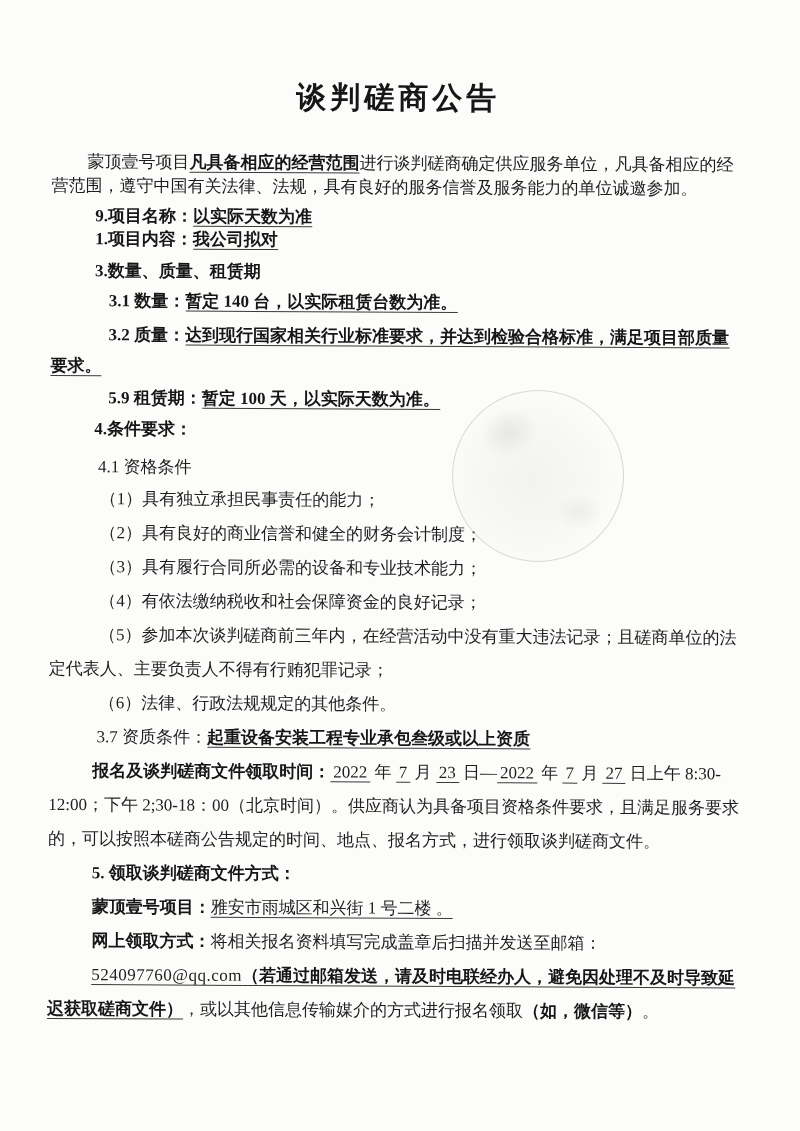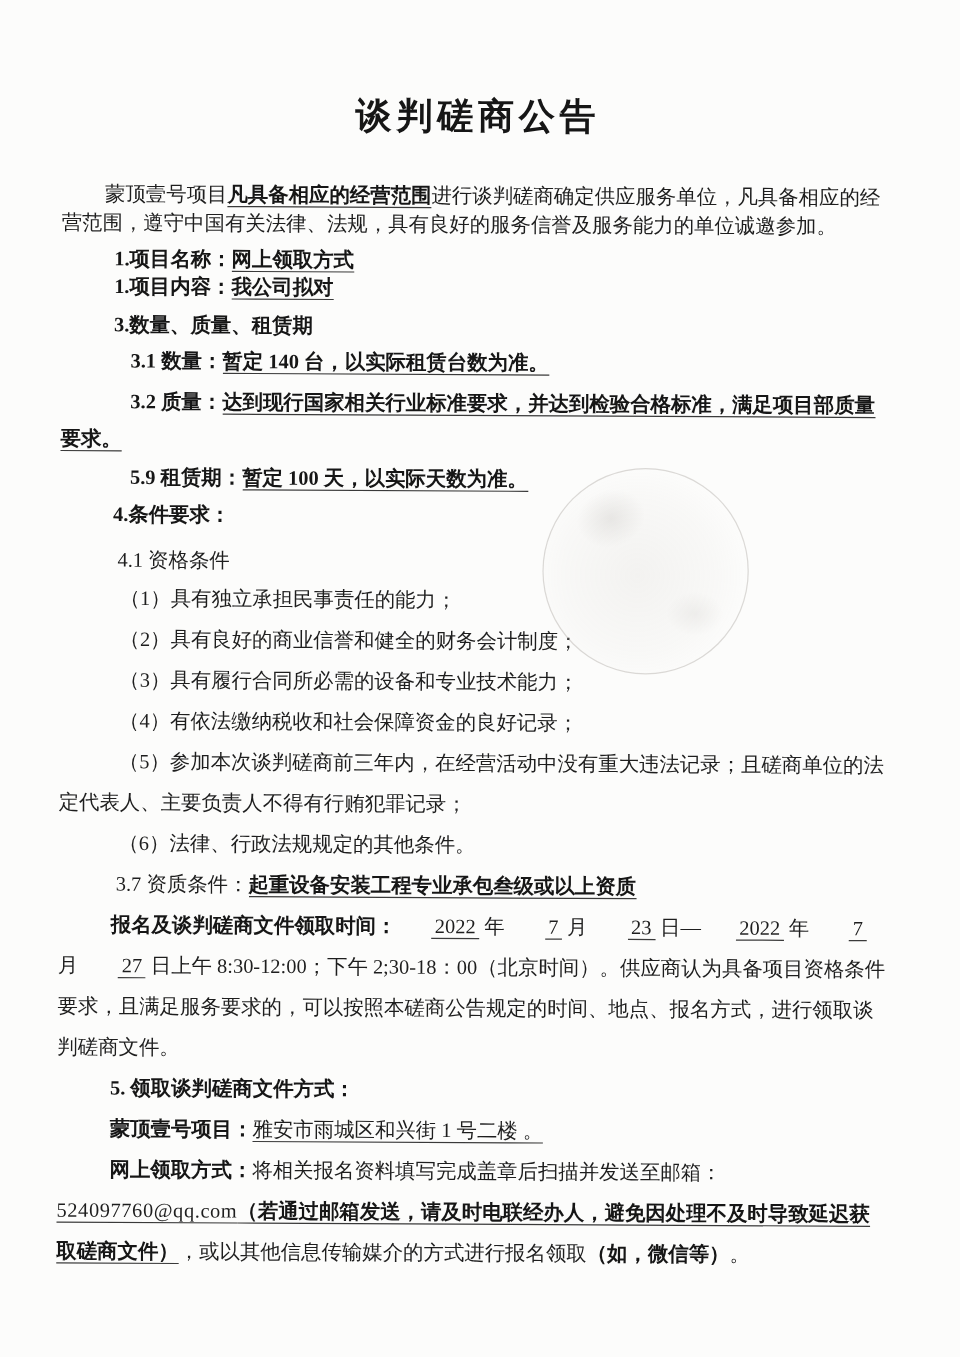--- a/index.html
+++ b/index.html
@@ -37,22 +37,22 @@
   .sub33{margin-top:1px;line-height:31px;text-indent:58px;}
   .it4{line-height:31px;text-indent:44px;}
   .sub41{margin-top:7px;line-height:31px;text-indent:48px;}
   .lower p{line-height:34px;}
   .cond{text-indent:50px;}
   .sub42{text-indent:48px;}
   .para{text-indent:44px;}
   .it5{text-indent:44px;}
   .b{font-weight:bold;color:#161616;}
   .u{border-bottom:1px solid #3a3a3a;}
-  .ub{border-bottom:1px solid #3a3a3a;padding:0 3px;margin-left:29px;}
-  .email{letter-spacing:.5px;}
+  .ub{border-bottom:1px solid #3a3a3a;padding:0 3px;}
+  .email{letter-spacing:.5px;margin-left:44px;}
   
   .stamp{
     position:absolute;
     left:452px;top:390px;
     width:170px;height:170px;
     border-radius:50%;
     border:1px solid rgba(158,152,146,.35);
     background:radial-gradient(circle at 46% 52%,
       rgba(165,158,150,.10),
       rgba(165,158,150,.04) 52%,
@@ -74,21 +74,21 @@
 </head>
 <body>
 
 <div class="doc">
   <div class="tilt">
 
     <h1 class="title">谈判磋商公告</h1>
 
     <p class="intro"><span>蒙顶壹号项目</span><span class="b u">凡具备相应的经营范围</span><span>进行谈判磋商确定供应服务单位，凡具备相应的经营范围，遵守中国有关法律、法规，具有良好的服务信誉及服务能力的单位诚邀参加。</span></p>
 
-    <p class="it b mt7"><span>1.项目名称：</span><span class="u">网上领取方式</span></p>
+    <p class="it b mt7"><span>9.项目名称：</span><span class="u">以实际天数为准</span></p>
 
     <p class="it b"><span>1.项目内容：</span><span class="u">我公司拟对</span></p>
 
     <p class="it b mt9">3.数量、质量、租赁期</p>
 
     <p class="sub31 b"><span>3.1 数量：</span><span class="u">暂定 140 台，以实际租赁台数为准。</span></p>
 
     <p class="p32 b"><span>3.2 质量：</span><span class="u">达到现行国家相关行业标准要求，并达到检验合格标准，满足项目部质量要求。</span></p>
 
     <p class="sub33 b"><span>5.9 租赁期：</span><span class="u">暂定 100 天，以实际天数为准。</span></p>

